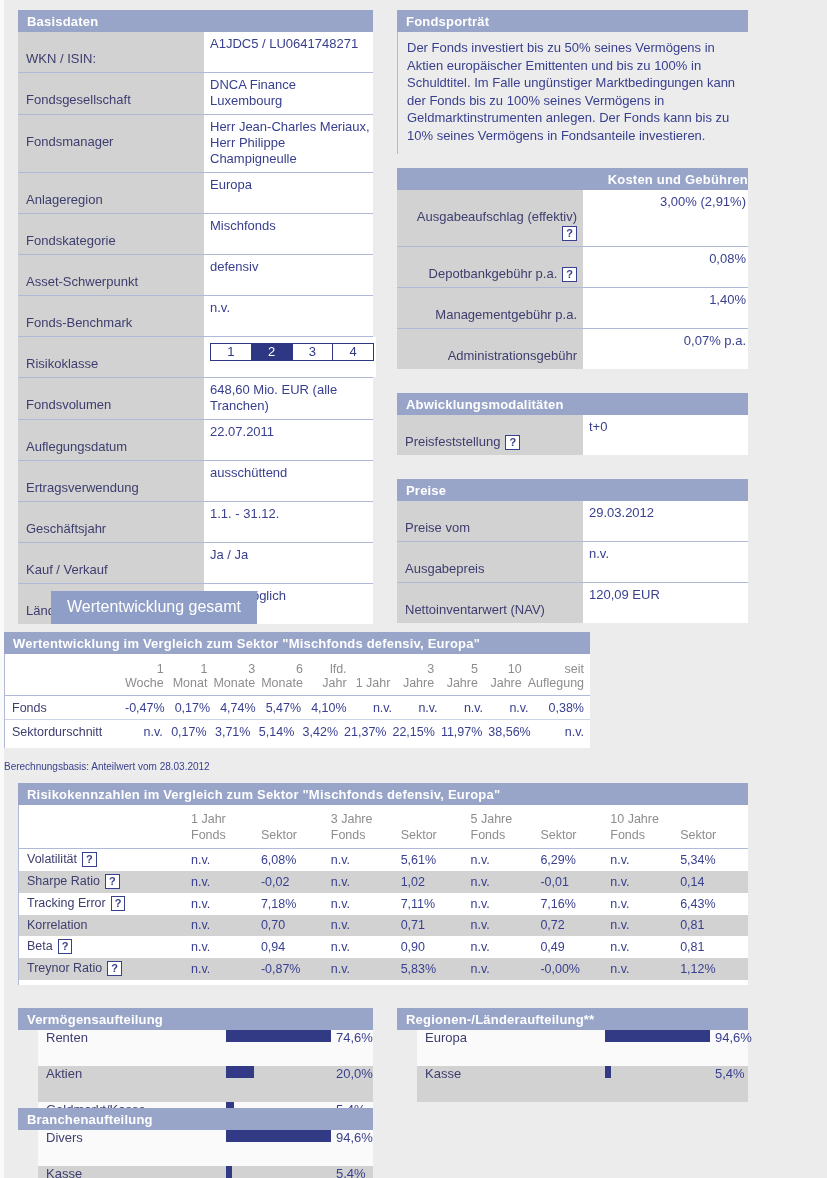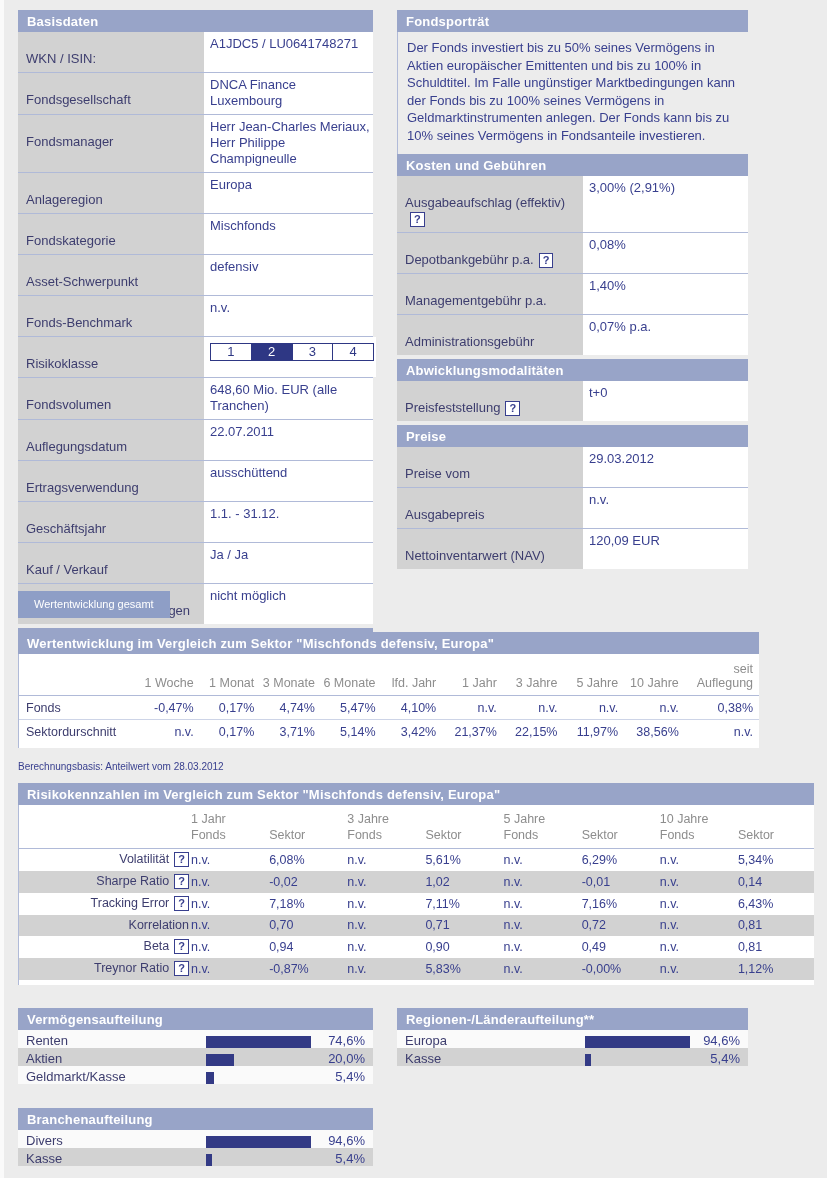--- a/index.html
+++ b/index.html
@@ -4,22 +4,22 @@
 <style>
   html,body{margin:0;padding:0;background:#ececec;}
   .page{position:relative;width:827px;height:1178px;background:#ececec;
         font-family:"Liberation Sans",sans-serif;overflow:hidden;}
   .page::before{content:'';position:absolute;left:0;top:0;width:4px;height:100%;background:#fafafa;}
 
   #col-left{position:absolute;left:18px;top:10px;width:355px;}
   #col-right{position:absolute;left:397px;top:10px;width:351px;}
   #sec-wert{position:absolute;left:18px;top:510px;width:730px;}
   #btn-wrap{position:absolute;left:18px;top:591px;}
-  #sec-perf{position:absolute;left:18px;top:632px;width:741px;}
-  #sec-risiko{position:absolute;left:18px;top:783px;width:796px;}
+  #sec-perf{position:absolute;left:4px;top:632px;width:586px;}
+  #sec-risiko{position:absolute;left:18px;top:783px;width:730px;}
   #sec-vermoegen{position:absolute;left:18px;top:1008px;width:355px;}
   #sec-regionen{position:absolute;left:397px;top:1008px;width:351px;}
   #sec-branchen{position:absolute;left:18px;top:1108px;width:355px;}
 
   .section-header{height:22px;box-sizing:border-box;background:#98a4c8;color:#fff;
     font-weight:bold;font-size:13px;padding:4px 0 0 9px;letter-spacing:.2px;}
 
   
   .kv-row{display:flex;border-bottom:1px solid #b0bad8;}
   .kv-row:last-child{border-bottom:none;}
@@ -32,50 +32,50 @@
 
   .risk-strip{display:flex;border:1px solid #2e3784;width:162px;margin:2px 0 1px;background:#fff;}
   .risk-box{flex:1;text-align:center;color:#2e3784;font-size:13px;line-height:16px;border-left:1px solid #2e3784;}
   .risk-box:first-child{border-left:none;}
   .risk-box.active{background:#2e3784;color:#fff;}
 
   .stars{font-size:17px;color:#000;letter-spacing:3px;line-height:17px;}
 
   .portrait-body{border-left:1px solid #b0bad8;padding:7px 4px 10px 9px;color:#383f8e;
     font-size:13px;line-height:17.5px;}
-  .mt14{} .mt20{margin-top:4px;}
+  .mt14{margin-top:14px;text-align:right;} .mt20{margin-top:24px;}
 
   .note-text{margin:14px 0 0 1px;color:#383f8e;font-size:13px;}
-  .btn{display:inline-block;background:#8e9ec6;color:#fff;font-size:11px;
-    padding:7px 16px 8px;cursor:pointer;border:none;}
+  .btn{display:inline-block;background:#8e9ec6;color:#fff;font-size:16px;
+    padding:7px 16px 8px;cursor:pointer;border:none;margin-left:33px;}
 
   .twhite{background:#fff;border-left:1px solid #b0bad8;padding-bottom:5px;}
   .prow{display:flex;align-items:flex-end;}
   .phead{color:#8d8d8d;font-size:12.5px;padding:8px 0 5px;border-bottom:1px solid #b0bad8;}
   .plabel{flex:0 0 120px;box-sizing:border-box;padding-left:7px;text-align:left;}
   .pcell{flex:1;text-align:right;padding-right:6px;}
   .pcell.wide{flex:1.25;}
   .pdata{font-size:12.5px;padding:5px 0 4px;}
   .pdata .plabel{color:#3d3d6e;}
   .pdata .pcell{color:#383f8e;}
   .pdata.sep{border-bottom:1px solid #cdd4e7;}
   .footnote{margin-top:13px;color:#383f8e;font-size:10px;}
 
   .rrow{display:flex;align-items:center;}
-  .rlabel{flex:0 0 170px;box-sizing:border-box;padding-left:8px;text-align:right;}
+  .rlabel{flex:0 0 170px;box-sizing:border-box;padding-left:8px;text-align:left;}
   .rcell{flex:1;text-align:left;padding-left:2px;}
   .rhead{color:#8d8d8d;font-size:12.5px;}
   .rgroup{padding:7px 0 1px;}
   .rsub{padding:1px 0 6px;border-bottom:1px solid #b0bad8;}
   .rdata{font-size:12.5px;padding:3px 0 4px;}
   .rdata .rlabel{color:#3d3d6e;}
   .rdata .rcell{color:#383f8e;}
   .rdata.stripe{background:#d2d2d2;}
 
-  .arow{display:flex;align-items:flex-end;height:18px;padding:0 8px;font-size:13px;background:#fafafa;}
+  .arow{display:flex;align-items:flex-start;height:36px;padding:0 8px;font-size:13px;background:#fafafa;margin-left:20px;}
   .arow.stripe{background:#d2d2d2;}
   .alabel{flex:0 0 180px;color:#3d3d6e;}
   .abarzone{flex:0 0 110px;display:flex;align-items:center;}
   .abar{height:12px;background:#333a85;}
   .apct{flex:1;text-align:right;color:#383f8e;}
 </style>
 </head>
 <body>
 
 <div class="page">

